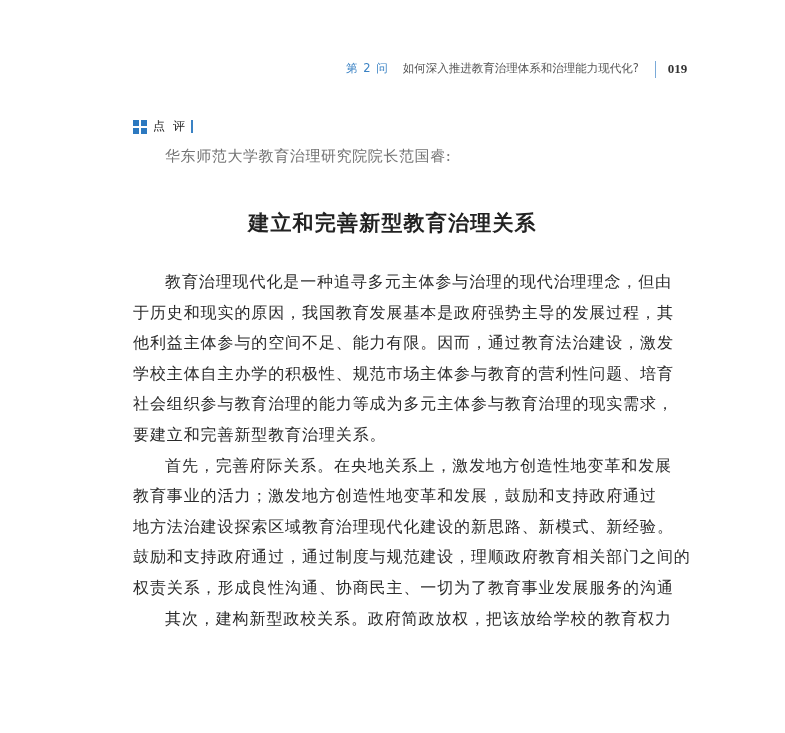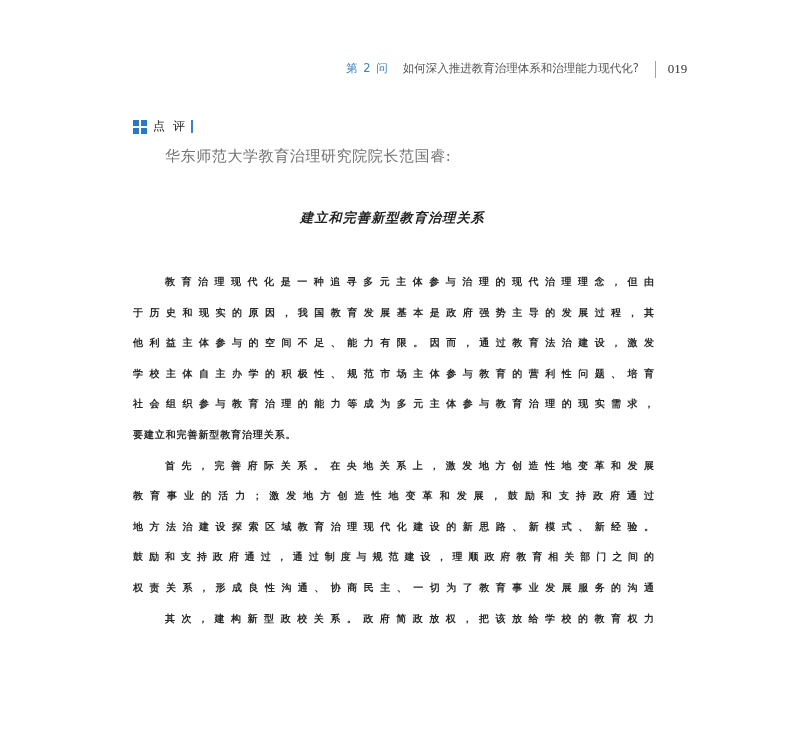--- a/index.html
+++ b/index.html
@@ -8,38 +8,38 @@
       font-family: "DejaVu Serif", "Liberation Serif", serif; color: #2a2a2a;
     }
     .header {
       position: absolute; top: 61px; left: 346px; height: 18px;
       display: flex; align-items: flex-start;
       font-family: "DejaVu Sans", "Liberation Sans", sans-serif; font-size: 11.5px; color: #444;
     }
     .header .chap { color: #3a82c4; margin-right: 14px; letter-spacing: 1px; }
     .header .qtitle { color: #555; }
     .header .sep { width: 1px; height: 17px; background: #7aaad8; margin: 0 12px 0 16px; }
-    .header .pageno { font-family: "Liberation Serif", "DejaVu Serif", serif; font-size: 13px; color: #333; }
+    .header .pageno { font-family: "Liberation Serif", "DejaVu Serif", serif; font-size: 13px; color: #333; font-weight: bold; }
     .section-head {
       position: absolute; top: 118px; left: 133px; display: flex; align-items: center;
     }
     .squares { width: 14px; height: 14px; display: grid; grid-template-columns: 6px 6px; grid-template-rows: 6px 6px; gap: 2px; margin-right: 6px; }
     .squares span { background: #2c79c0; display: block; }
     .section-head .label { font-family: "DejaVu Sans", "Liberation Sans", sans-serif; font-size: 12px; color: #222; letter-spacing: 8px; }
     .section-head .bar { width: 2px; height: 13px; background: #3a82c4; margin-left: -2px; }
     .author {
       position: absolute; top: 147px; left: 165px; font-size: 15px; color: #737373; letter-spacing: 0.6px;
     }
     .title {
       position: absolute; top: 209px; left: 0; width: 785px; text-align: center;
-      font-size: 13px; font-weight: bold; color: #222; letter-spacing: 1.2px; font-style: italic;
+      font-size: 21px; font-weight: bold; color: #222; letter-spacing: 1.2px;
     }
     .body-text {
       position: absolute; top: 267px; left: 133px; width: 522px;
-      font-size: 10px; line-height: 30.6px; color: #2a2a2a; text-align: justify; letter-spacing: 0.9px; font-weight: bold;
+      font-size: 16px; line-height: 30.6px; color: #2a2a2a; text-align: justify; letter-spacing: 0.9px;
     }
     .body-text p { margin: 0; }
     .body-text .line { display: block; white-space: nowrap; text-align-last: justify; }
     .body-text .line.last { text-align-last: left; }
     .body-text .line.indent { padding-left: 32px; }
   </style>
 </head>
 <body>
 
 <div class="header">

